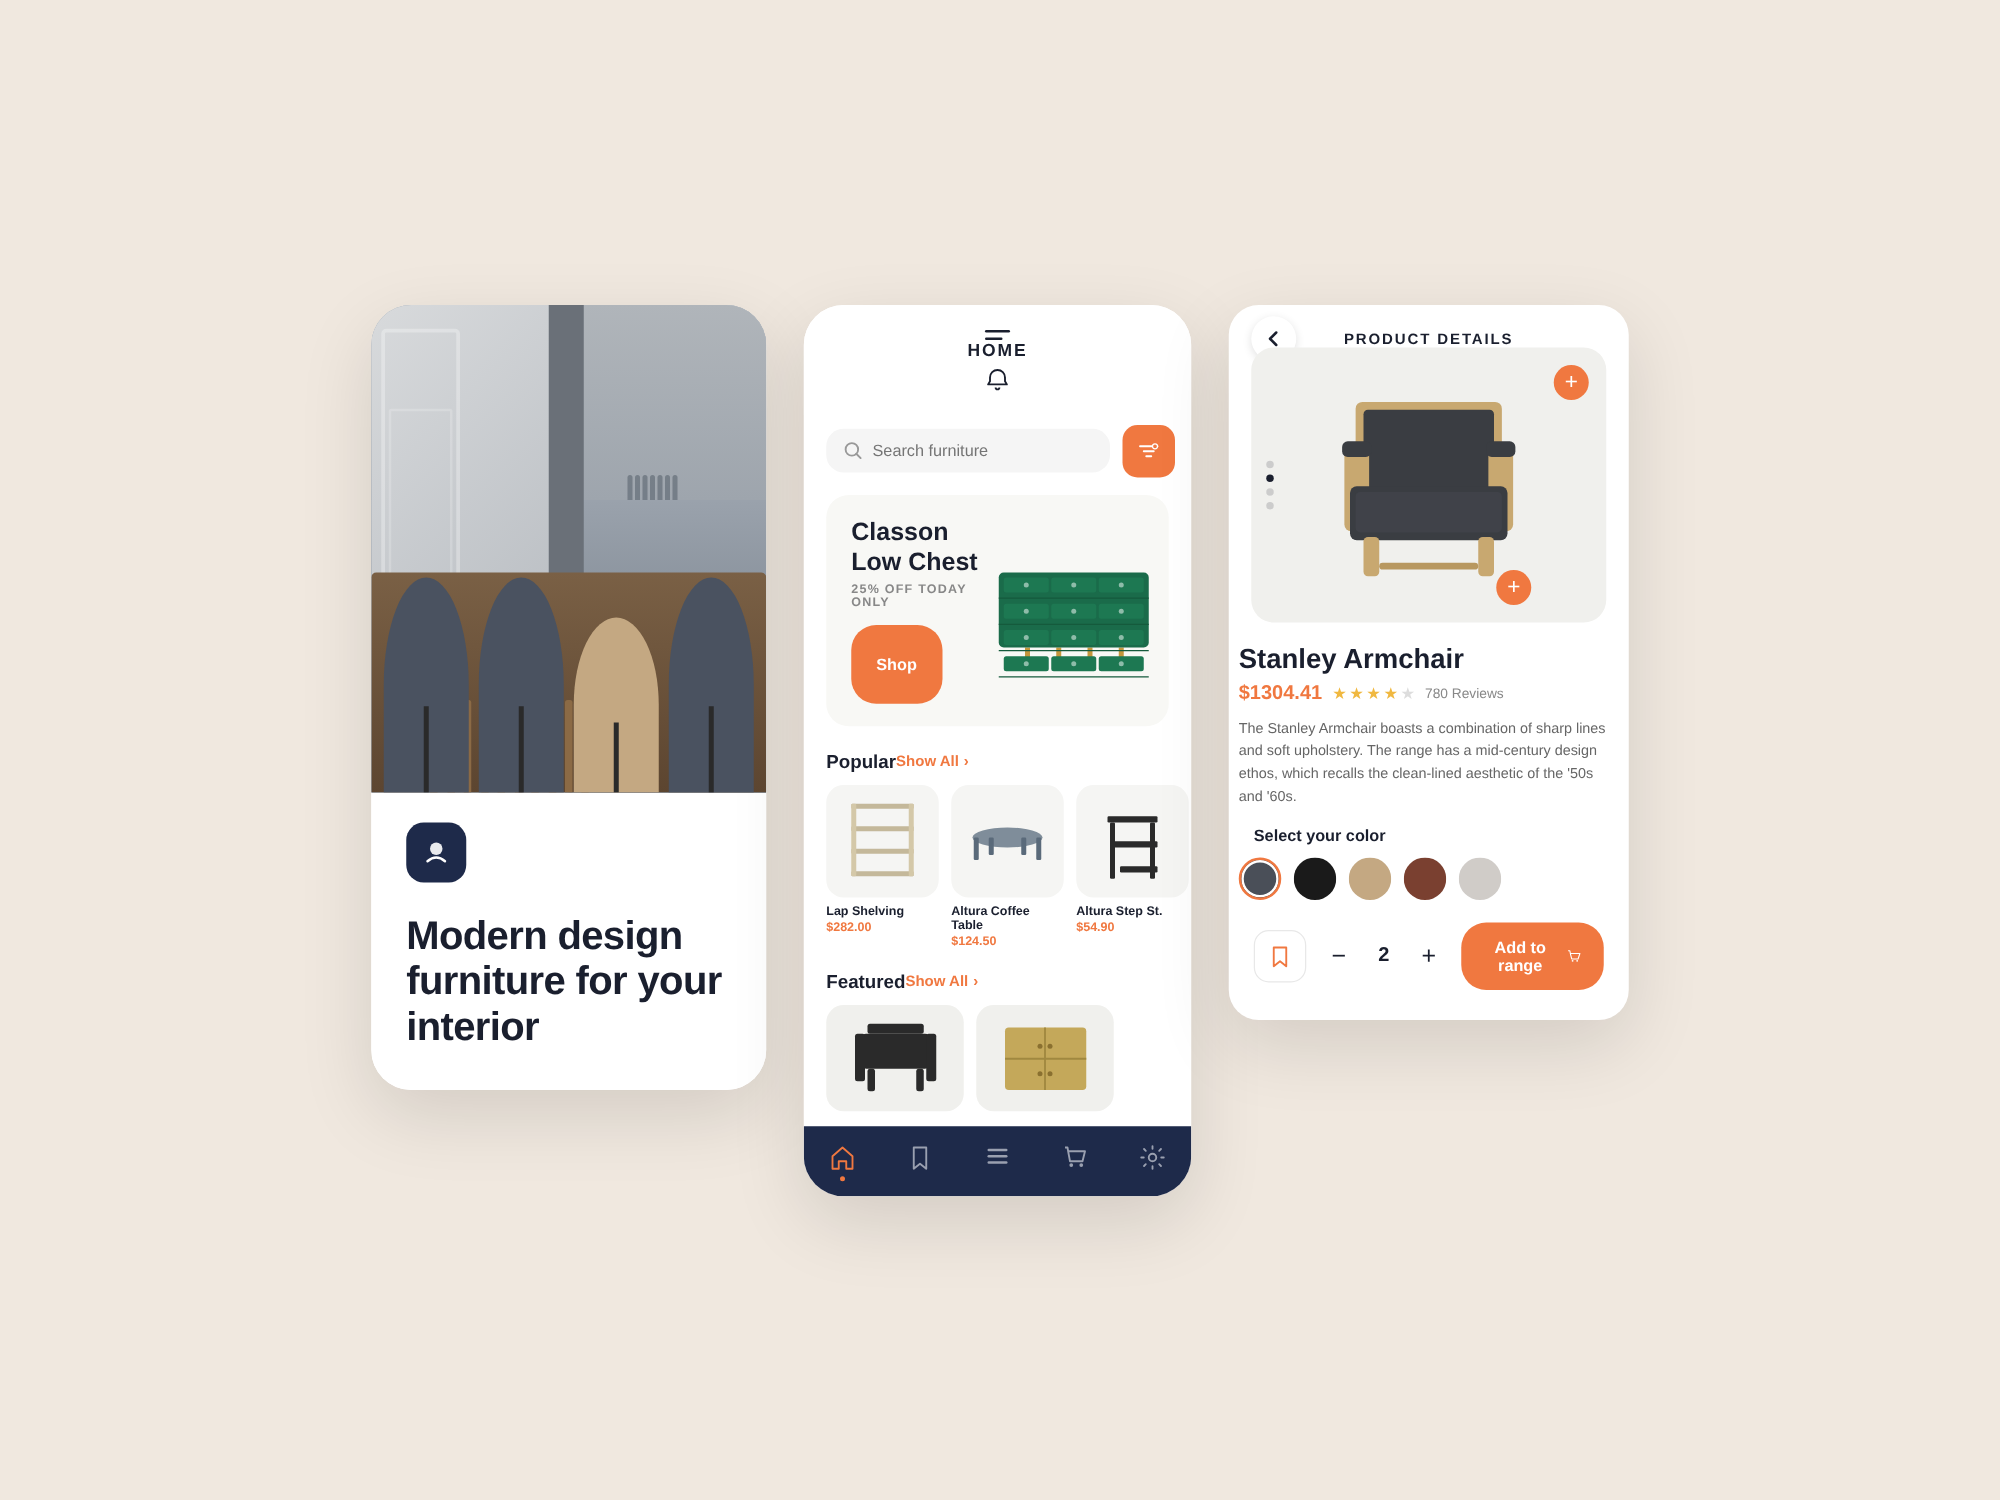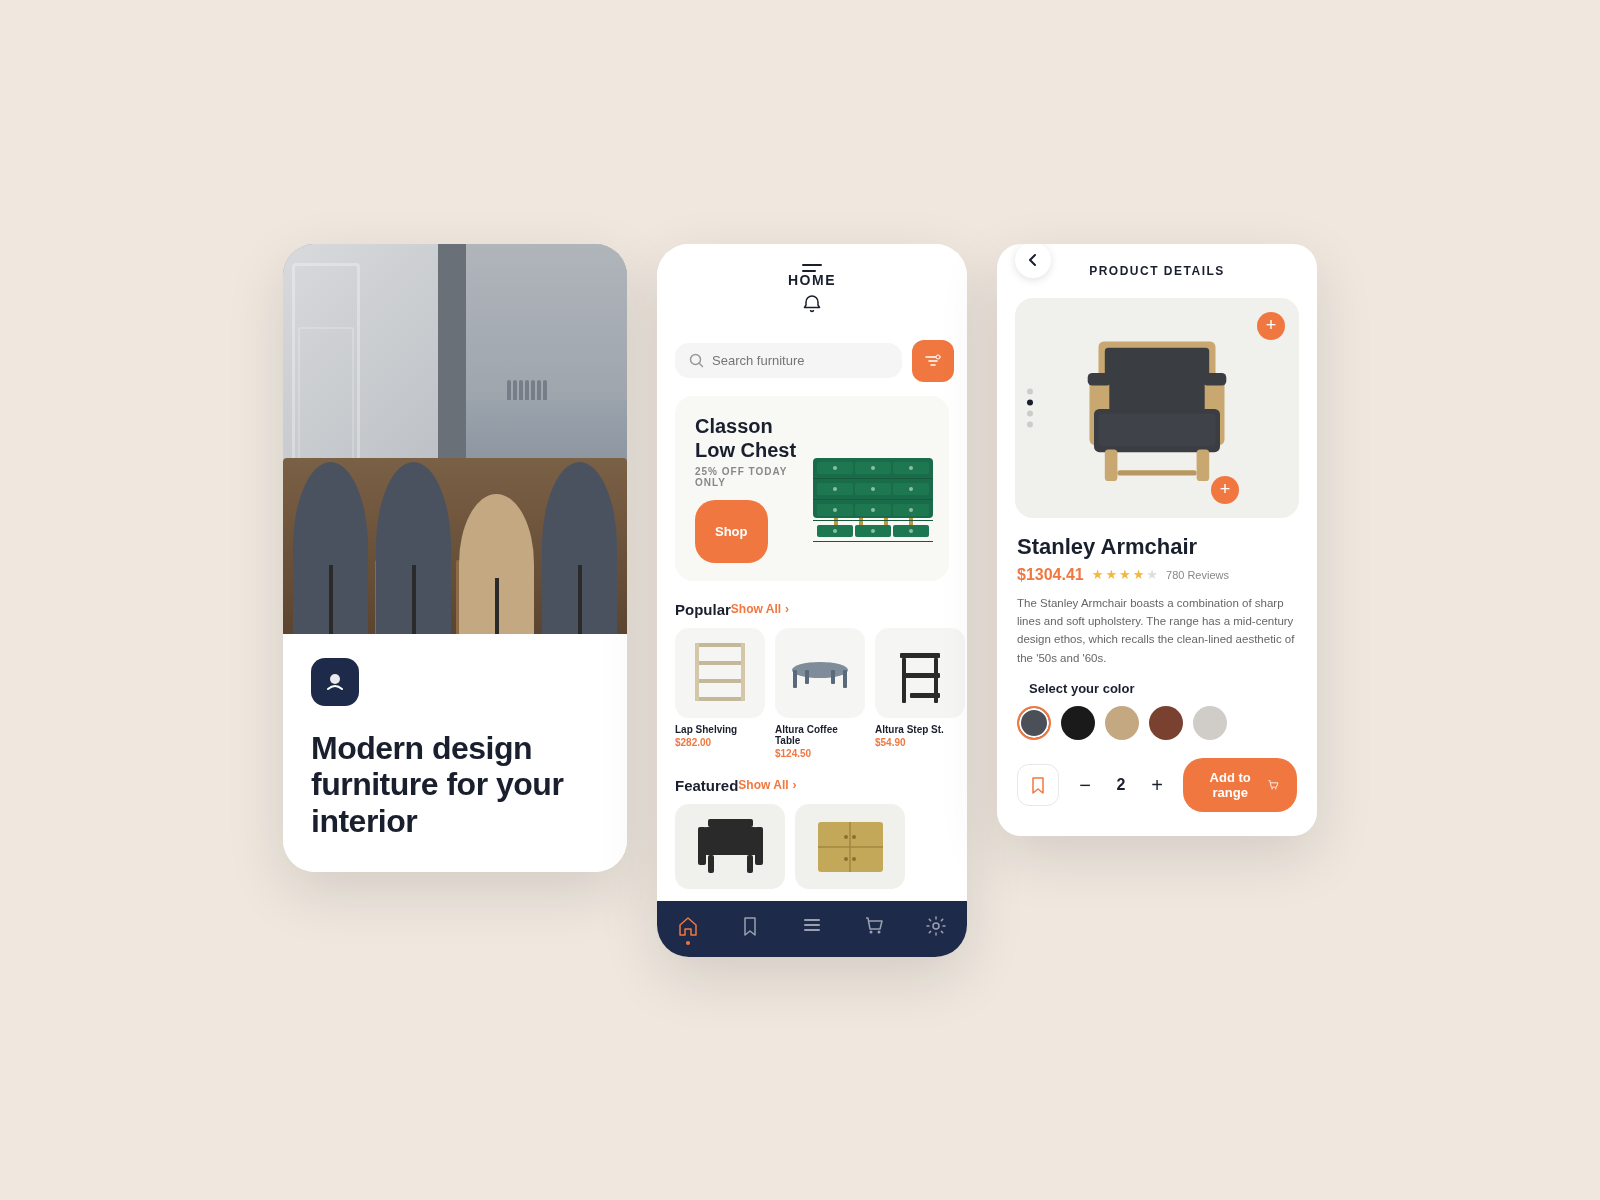--- a/index.html
+++ b/index.html
@@ -17,21 +17,21 @@
       display: flex;
       gap: 30px;
       align-items: flex-start;
       justify-content: center;
       max-width: 1400px;
       width: 100%;
     }
 
     
     .screen1 {
-      width: 344px;
+      width: 316px;
       border-radius: 32px;
       overflow: hidden;
       box-shadow: 0 20px 60px rgba(0,0,0,0.12);
       background: #fff;
       flex-shrink: 0;
     }
 
     .screen1-photo {
       width: 100%;
       height: 390px;
@@ -522,23 +522,23 @@
       width: 320px;
       border-radius: 24px;
       overflow: hidden;
       box-shadow: 0 20px 60px rgba(0,0,0,0.12);
       background: #fff;
       flex-shrink: 0;
     }
 
     .screen3-header {
       display: flex;
-      align-items: flex-end;
-      justify-content: center;
-      padding: 20px 20px 20px;
+      align-items: center;
+      justify-content: center;
+      padding: 20px 20px 0;
       position: relative;
     }
 
     .back-btn {
       position: absolute;
       left: 18px;
       width: 36px;
       height: 36px;
       background: #fff;
       border-radius: 50%;
@@ -615,21 +615,21 @@
     }
 
     
     .armchair-wrapper {
       width: 180px;
       height: 160px;
     }
 
     
     .product-info {
-      padding: 16px 20px 0;
+      padding: 16px 8px 0;
     }
 
     .product-hero-name {
       font-size: 22px;
       font-weight: 800;
       color: #1a1f2e;
       margin-bottom: 6px;
     }
 
     .rating-row {

